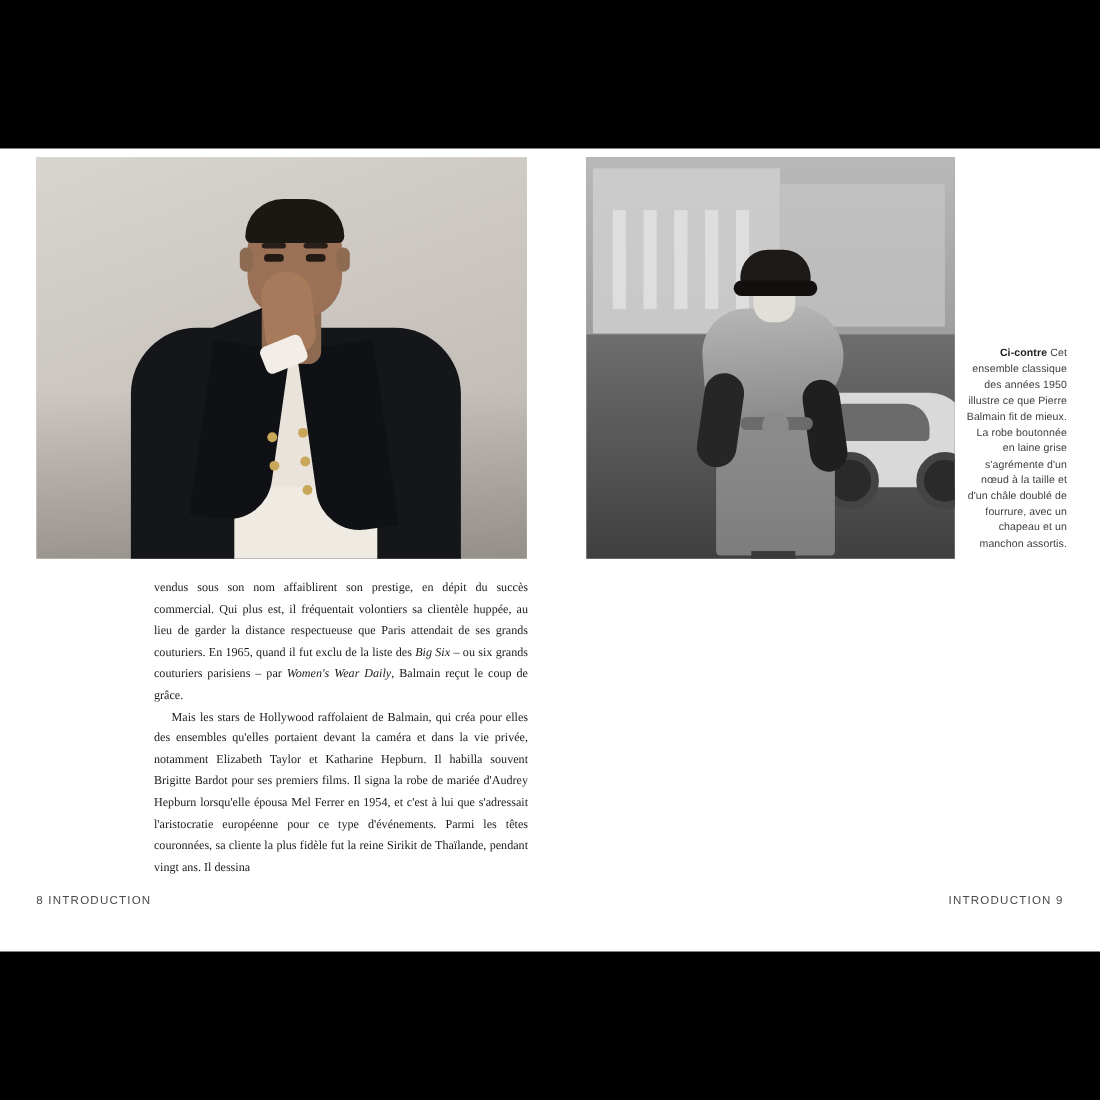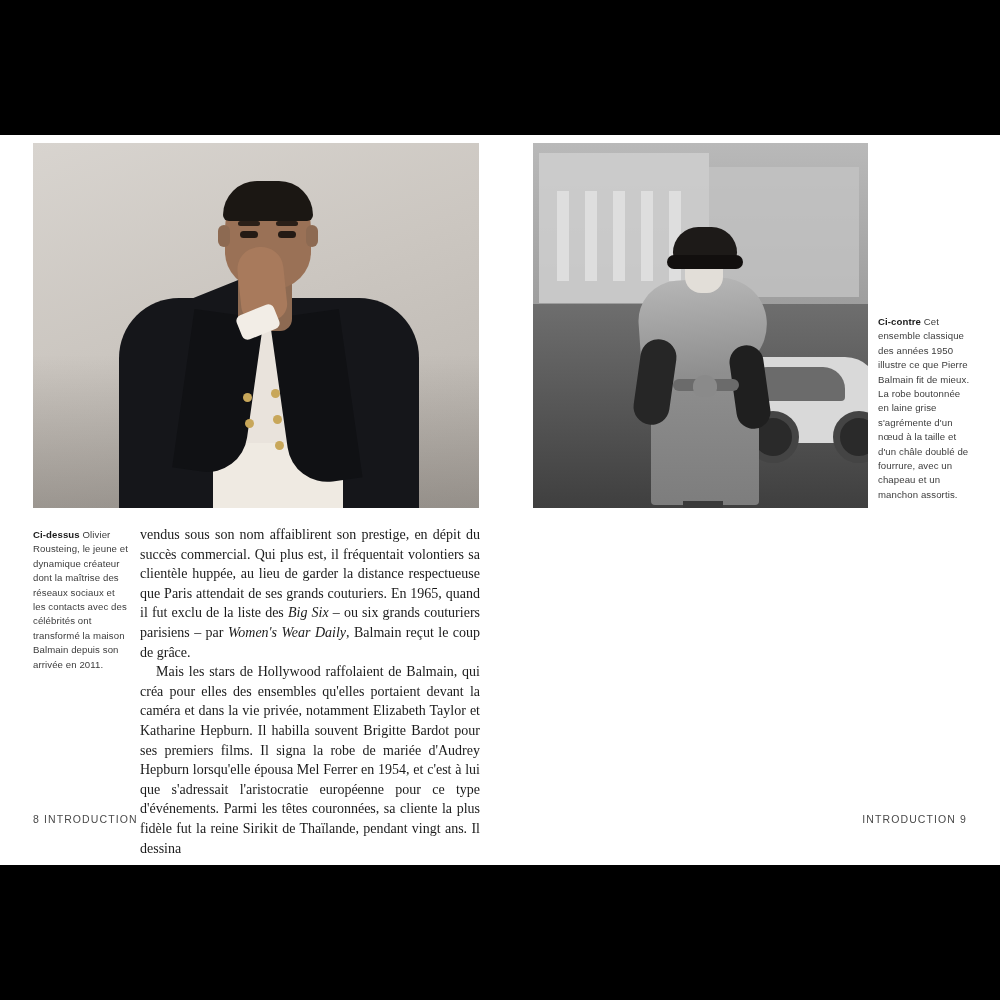--- a/index.html
+++ b/index.html
@@ -230,27 +230,28 @@
     position: absolute;
     left: 33px;
     top: 393px;
     width: 96px;
   }
   .caption-right {
     position: absolute;
     left: 378px;
     top: 180px;
     width: 92px;
+    text-align: right;
   }
 
   
   .body-col {
     position: absolute;
     font-family: "Liberation Serif", serif;
-    font-size: 14px;
+    font-size: 11px;
     line-height: 19.6px;
     color: #1a1a1a;
     text-align: justify;
   }
   .body-left {
     left: 140px;
     top: 390px;
     width: 340px;
   }
   .body-col p {
@@ -302,23 +303,20 @@
         <div class="pl-lip"></div>
         <div class="pl-hand"></div>
         <div class="pl-cuff"></div>
         <div class="pl-btn" style="left:238px; top:246px;"></div>
         <div class="pl-btn" style="left:240px; top:272px;"></div>
         <div class="pl-btn" style="left:242px; top:298px;"></div>
         <div class="pl-btn" style="left:210px; top:250px;"></div>
         <div class="pl-btn" style="left:212px; top:276px;"></div>
       </div>
 
-      <div class="caption caption-left">
-        <span class="lead">Ci-dessus</span><span> Olivier Rousteing, le jeune et dynamique créateur dont la maîtrise des réseaux sociaux et les contacts avec des célébrités ont transformé la maison Balmain depuis son arrivée en 2011.</span>
-      </div>
 
       <div class="body-col body-left">
         <p>vendus sous son nom affaiblirent son prestige, en dépit du succès commercial. Qui plus est, il fréquentait volontiers sa clientèle huppée, au lieu de garder la distance respectueuse que Paris attendait de ses grands couturiers. En 1965, quand il fut exclu de la liste des <span class="it">Big Six</span> – ou six grands couturiers parisiens – par <span class="it">Women's Wear Daily</span>, Balmain reçut le coup de grâce.</p>
         <p>Mais les stars de Hollywood raffolaient de Balmain, qui créa pour elles des ensembles qu'elles portaient devant la caméra et dans la vie privée, notamment Elizabeth Taylor et Katharine Hepburn. Il habilla souvent Brigitte Bardot pour ses premiers films. Il signa la robe de mariée d'Audrey Hepburn lorsqu'elle épousa Mel Ferrer en 1954, et c'est à lui que s'adressait l'aristocratie européenne pour ce type d'événements. Parmi les têtes couronnées, sa cliente la plus fidèle fut la reine Sirikit de Thaïlande, pendant vingt ans. Il dessina</p>
       </div>
 
       <div class="folio folio-left">8 INTRODUCTION</div>
     </div>
 
     <div class="right-page">

